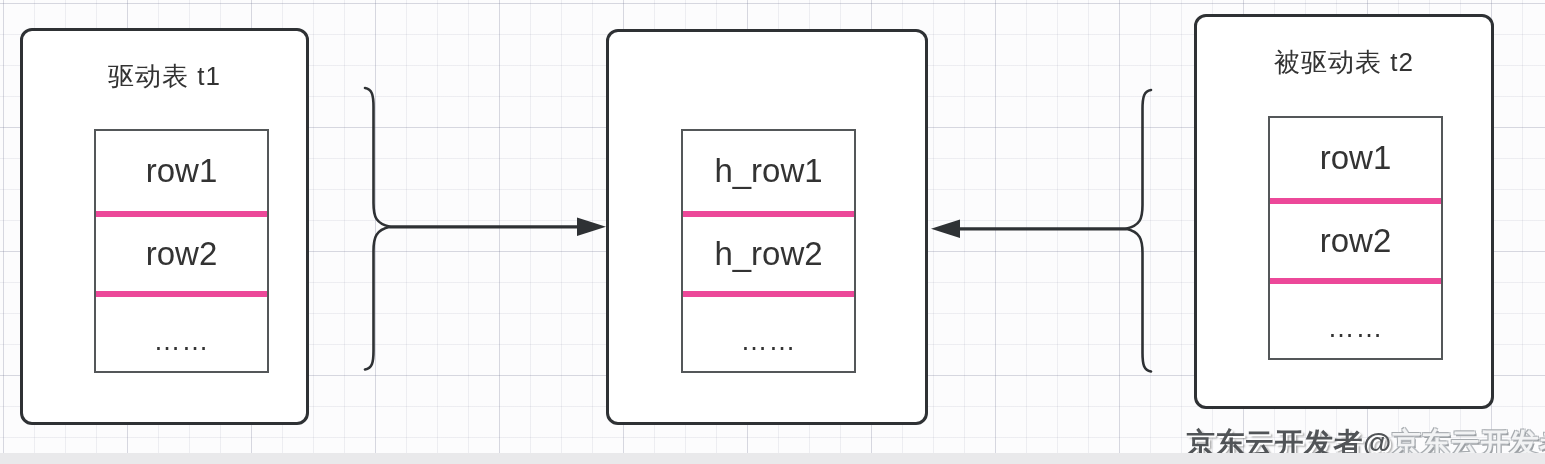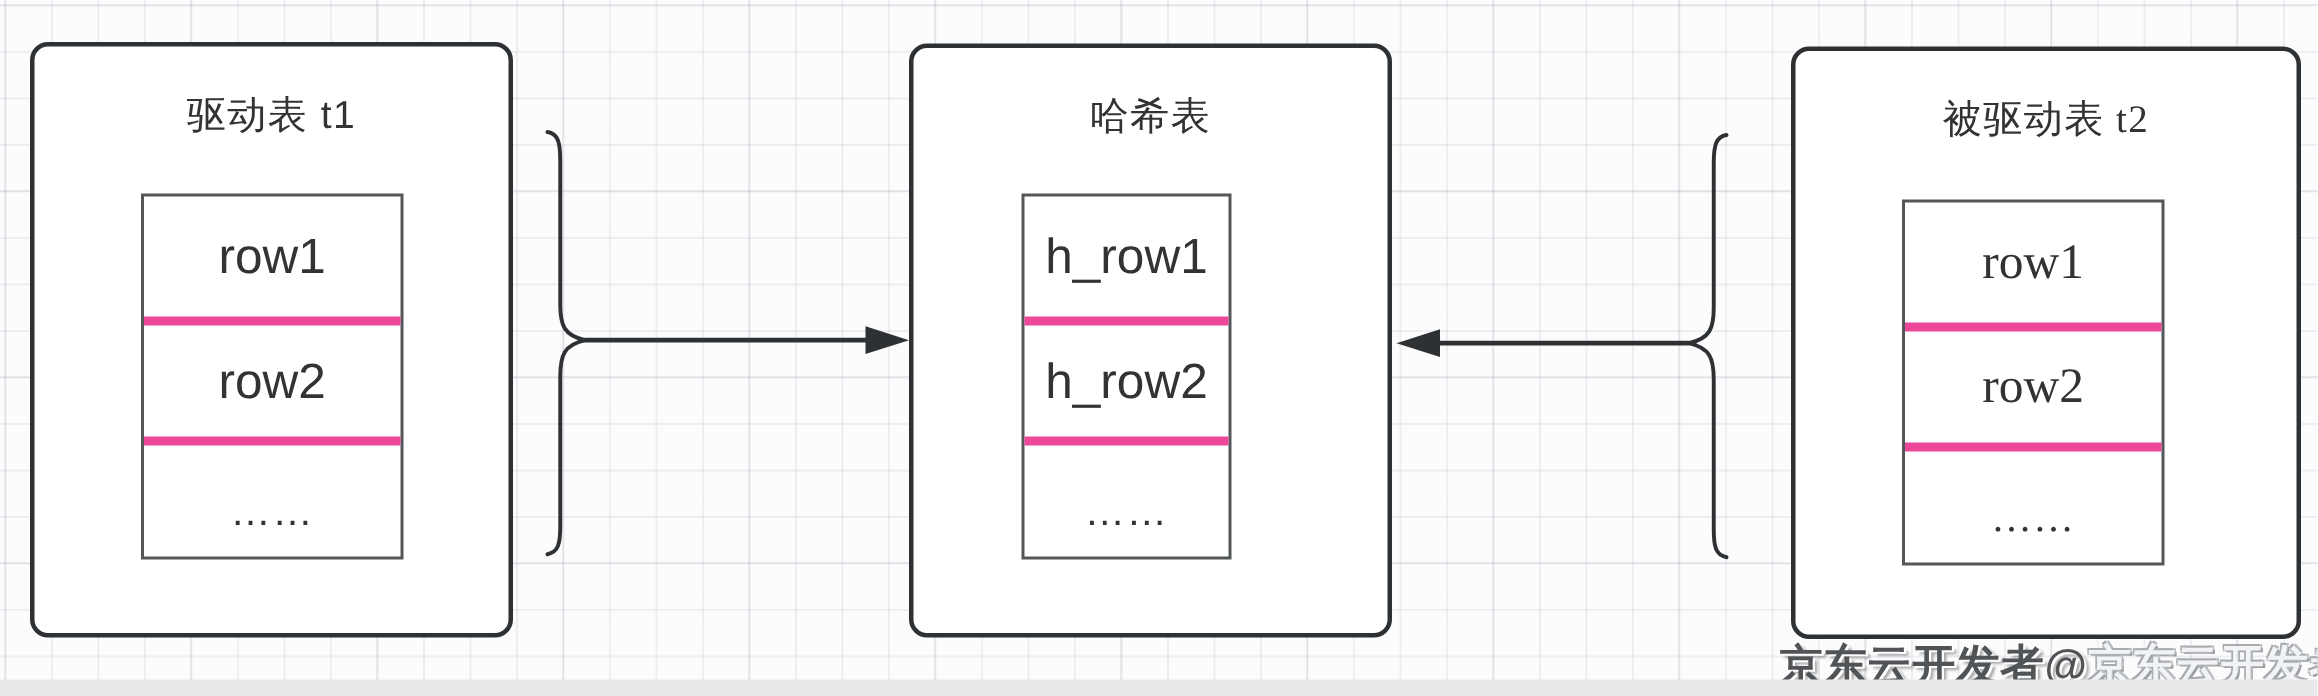--- a/index.html
+++ b/index.html
@@ -24,40 +24,40 @@
     position:absolute; left:0; bottom:0; width:100%; height:11px;
     background:#e9e9eb;
   }
 
   .table-box {
     position:absolute;
     background:#ffffff;
     border:3.5px solid #2e3134;
     border-radius:12px;
   }
-  .box-t1   { left:20px;   top:28px; width:322px; height:397px; }
+  .box-t1   { left:20px;   top:28px; width:289px; height:397px; }
   .box-hash { left:606px;  top:29px; width:322px; height:396px; }
-  .box-t2   { left:1194px; top:31px; width:340px; height:395px;font-family:Liberation Serif, serif; }
+  .box-t2   { left:1194px; top:14px; width:300px; height:395px; }
 
   .box-title {
     position:absolute; left:0; top:28px; width:100%;
     text-align:center;
     font-size:26px; color:#333333;
     letter-spacing:1px;
     white-space:nowrap;
   }
 
   .inner-table {
     position:absolute;
     border:2px solid #545759;
     background:#ffffff;
     text-align:right;
   }
   .it-t1   { left:71px; top:98px;  width:175px; }
-  .it-hash { left:72px; top:97px;  width:140px; }
+  .it-hash { left:72px; top:97px;  width:175px; }
   .it-t2   { left:71px; top:99px;  width:175px; }
 
   .inner-row {
     height:80px;
     display:flex; align-items:center; justify-content:center;
     font-size:33px; color:#333333;
     border-top:6px solid #ec4899;
   }
   .inner-row:first-child { border-top:none; }
   .inner-row.dots-row { font-size:27px; letter-spacing:1px; padding-top:14px; }
@@ -91,21 +91,20 @@
   <div class="table-box box-t1">
     <div class="box-title">驱动表 t1</div>
     <div class="inner-table it-t1">
       <div class="inner-row">row1</div>
       <div class="inner-row">row2</div>
       <div class="inner-row dots-row">……</div>
     </div>
   </div>
 
   <div class="table-box box-hash">
-    <div class="box-title">哈希表</div>
     <div class="inner-table it-hash">
       <div class="inner-row">h_row1</div>
       <div class="inner-row">h_row2</div>
       <div class="inner-row dots-row">……</div>
     </div>
   </div>
 
   <div class="table-box box-t2">
     <div class="box-title">被驱动表 t2</div>
     <div class="inner-table it-t2">

